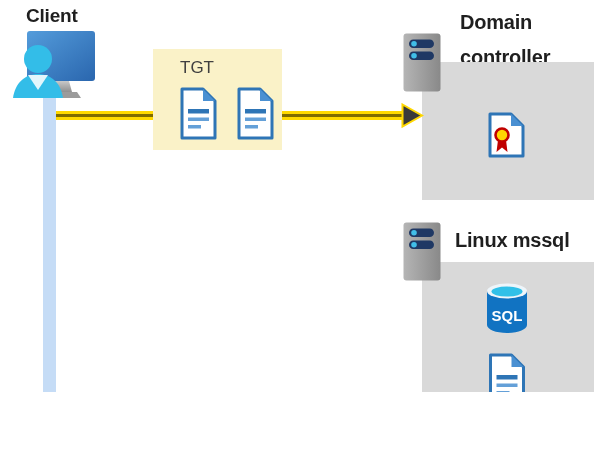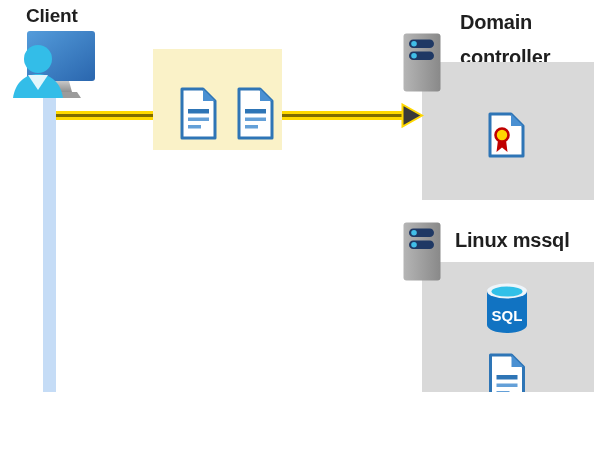--- a/index.html
+++ b/index.html
@@ -65,20 +65,21 @@
 
   <div class="abs timeline"></div>
 
   <div class="abs arrow-seg seg-left"></div>
   <div class="abs arrow-seg seg-right"></div>
   <svg class="abs arrow-head" width="23" height="25" viewBox="0 0 23 25">
     <polygon points="1.5,1.5 21,12.5 1.5,23.5" fill="#3a3a3a" stroke="#ffd800" stroke-width="2"></polygon>
   </svg>
 
   <div class="abs ticket-box"></div>
+  <div class="abs ticket-label tgt">TGT</div>
 
   <svg class="abs icon tgt-doc" width="37" height="53" viewBox="0 0 37 53">
     <path d="M2 2 H23 L35 14 V51 H2 Z" fill="#ffffff" stroke="#2e75b6" stroke-width="3" stroke-linejoin="round"></path>
     <path d="M23 2 L35 14 L23 14 Z" fill="#4a90d2"></path>
     <rect x="8" y="22" width="21" height="4.5" fill="#2e75b6"></rect>
     <rect x="8" y="30.5" width="21" height="3.5" fill="#64a0d8"></rect>
     <rect x="8" y="38" width="13" height="3.5" fill="#64a0d8"></rect>
   </svg>
   <svg class="abs icon spn-doc" width="37" height="53" viewBox="0 0 37 53">
     <path d="M2 2 H23 L35 14 V51 H2 Z" fill="#ffffff" stroke="#2e75b6" stroke-width="3" stroke-linejoin="round"></path>

